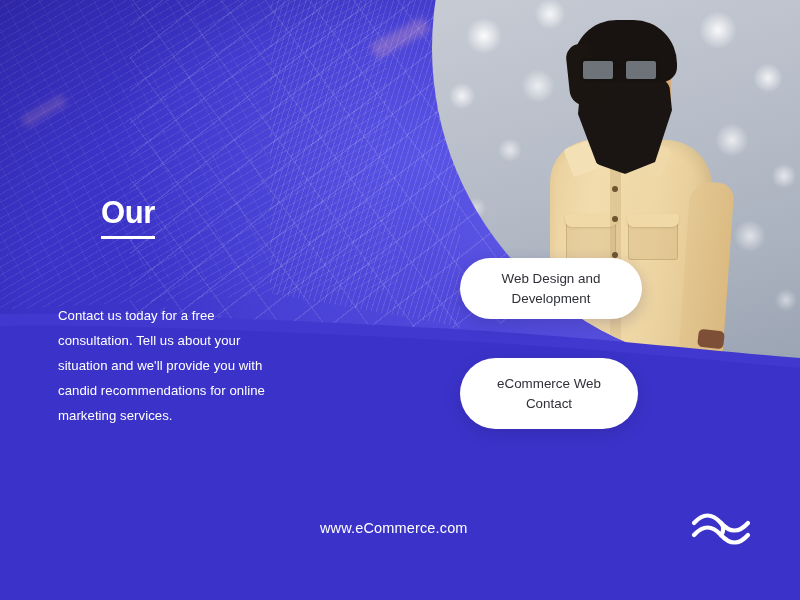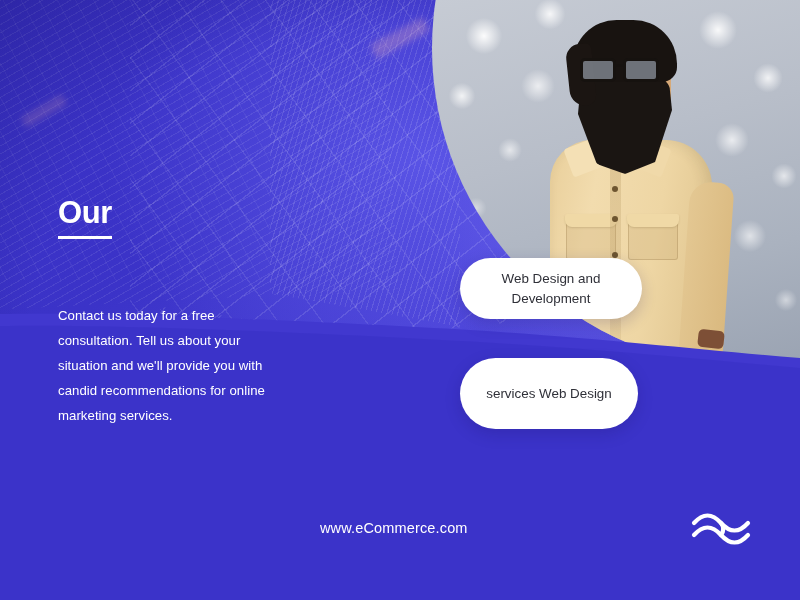--- a/index.html
+++ b/index.html
@@ -242,20 +242,21 @@
   .heading {
     position:absolute; left:58px; top:192px;
     color:#ffffff;
     font-size:31px; font-weight:700;
     line-height:41px; letter-spacing:-0.4px;
   }
   .heading span {
     display:inline-block;
     border-bottom:3px solid #ffffff;
     padding-bottom:3px;
+    margin-left:43px;
   }
   .heading .l2 { margin-top:7px; }
 
   .body-copy {
     position:absolute; left:58px; top:303px; width:216px;
     color:#ffffff;
     font-size:13.2px; line-height:25px;
     letter-spacing:0.05px;
   }
 
@@ -339,21 +340,21 @@
   <h1 class="heading">
     <span class="l1">Our</span><br>
   </h1>
 
   <p class="body-copy">Contact us today for a free consultation. Tell us about your situation and we'll provide you with candid recommendations for online marketing services.</p>
 
   <div class="pill pill-1">
     <span>Web Design and Development</span>
   </div>
   <div class="pill pill-2">
-    <span>services Web Design</span>
+    <span>eCommerce Web Contact</span>
   </div>
 
   <div class="site-url">www.eCommerce.com</div>
 
   <svg class="logo" viewBox="0 0 62 42">
     <g fill="none" stroke="#ffffff" stroke-width="4.2" stroke-linecap="round">
       <path d="M4,15 C13,5 22,5 31,15 C40,25 49,25 58,15"></path>
       <path d="M4,27 C13,17 22,17 31,27 C40,37 49,37 58,27"></path>
     </g>
     <g fill="none" stroke="#ffffff" stroke-width="4.2" stroke-linecap="round">

